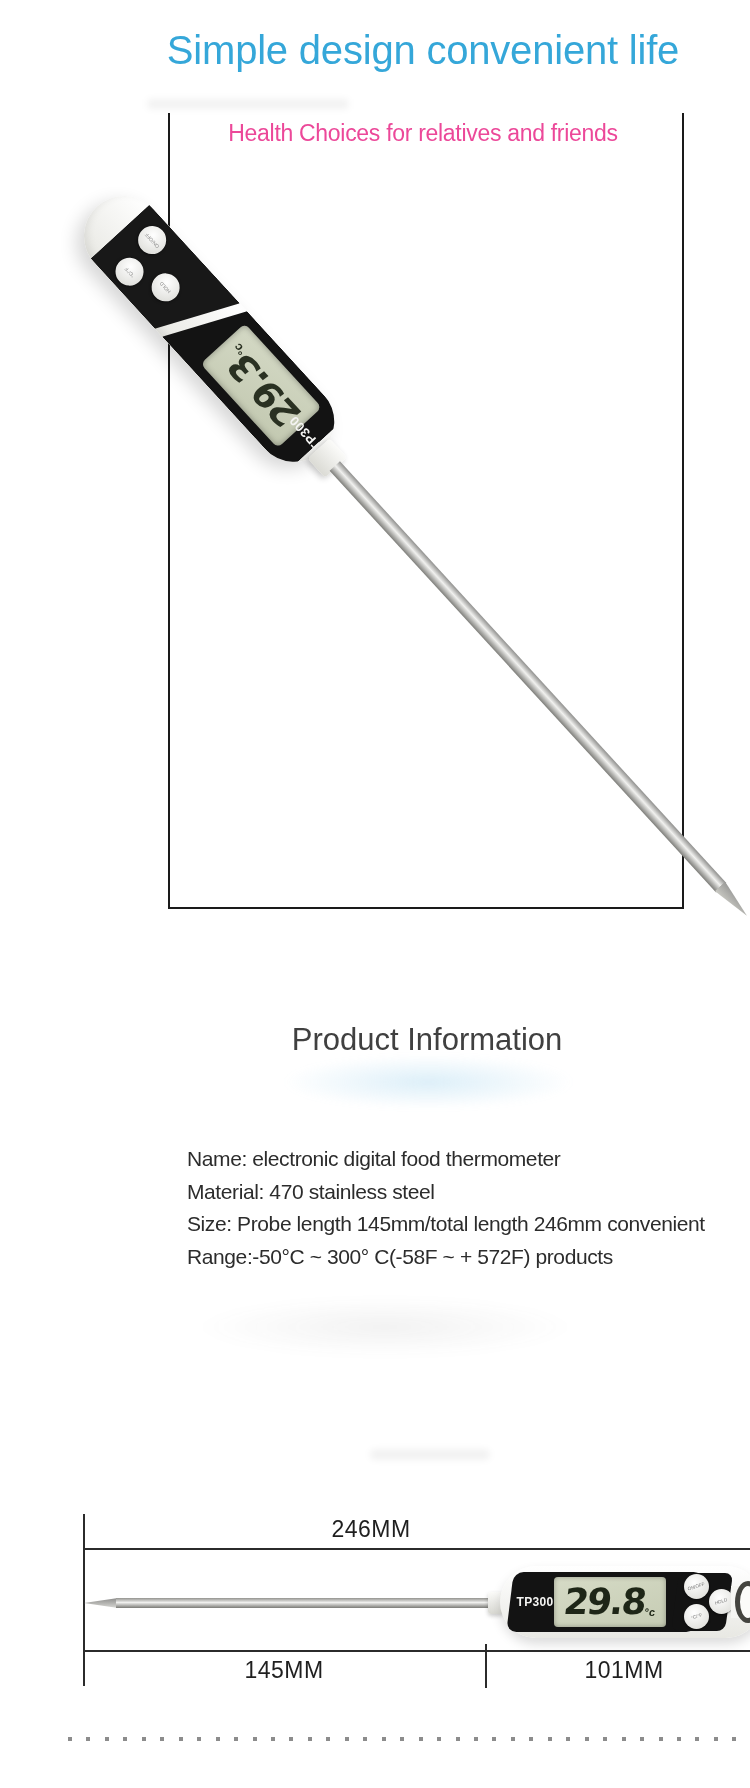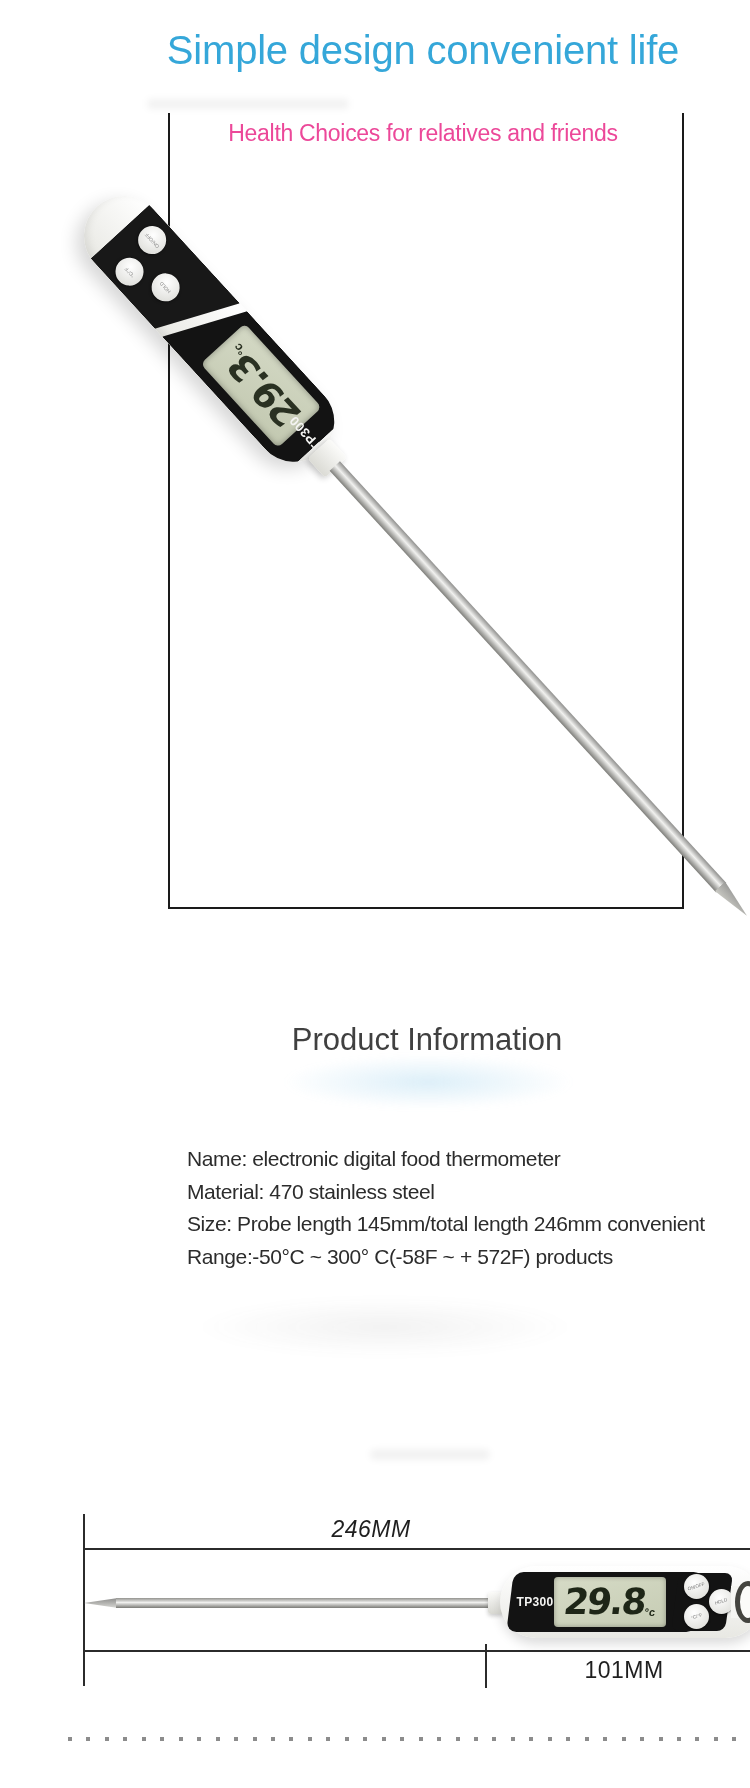--- a/index.html
+++ b/index.html
@@ -149,21 +149,21 @@
     <div>Name: electronic digital food thermometer</div>
     <div>Material: 470 stainless steel</div>
     <div>Size: Probe length 145mm/total length 246mm convenient</div>
     <div>Range:-50°C ~ 300° C(-58F ~ + 572F) products</div>
   </div>
 
   <div class="abs ghost ghost-gray"></div>
 
   <div class="abs ghost ghost-dim"></div>
 
-  <div class="abs dim-label" style="left:35px;top:1516px;width:576px;font-style:italic;">246MM</div>
+  <div class="abs dim-label" style="left:35px;top:1516px;width:576px;">246MM</div>
 
   <div class="abs line" style="left:35px;top:1548px;width:680px;height:2px;"></div>
   <div class="abs line" style="left:35px;top:1514px;width:2px;height:172px;"></div>
   <div class="abs line" style="left:713px;top:1512px;width:2px;height:174px;"></div>
   <div class="abs line" style="left:35px;top:1650px;width:680px;height:2px;"></div>
   <div class="abs line" style="left:437px;top:1644px;width:2px;height:44px;"></div>
 
   <div class="abs dm-tip"></div>
   <div class="abs dm-probe"></div>
   <div class="abs dm-collar"></div>
@@ -184,20 +184,21 @@
   </div>
   <div class="abs dm-btn" style="left:661px;top:1589px;">
     <span>HOLD</span>
   </div>
   <div class="abs dm-btn" style="left:636px;top:1604px;">
     <span>°C/°F</span>
   </div>
   <div class="abs dm-ringcover"></div>
   <div class="abs dm-ring"></div>
 
+  <div class="abs dim-label" style="left:35px;top:1657px;width:402px;">145MM</div>
   <div class="abs dim-label" style="left:437px;top:1657px;width:278px;">101MM</div>
 
   <div class="abs dots">
       <span></span>
       <span></span>
       <span></span>
       <span></span>
       <span></span>
       <span></span>
       <span></span>

